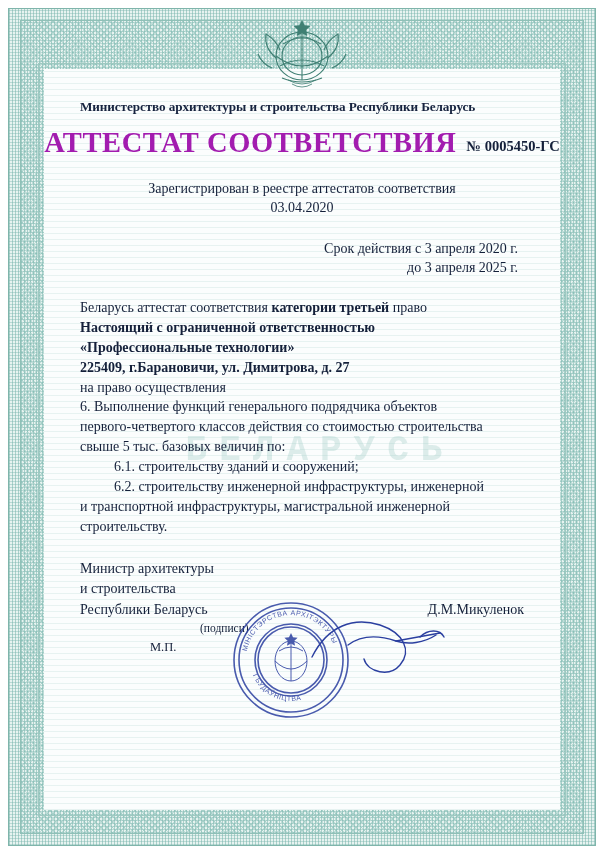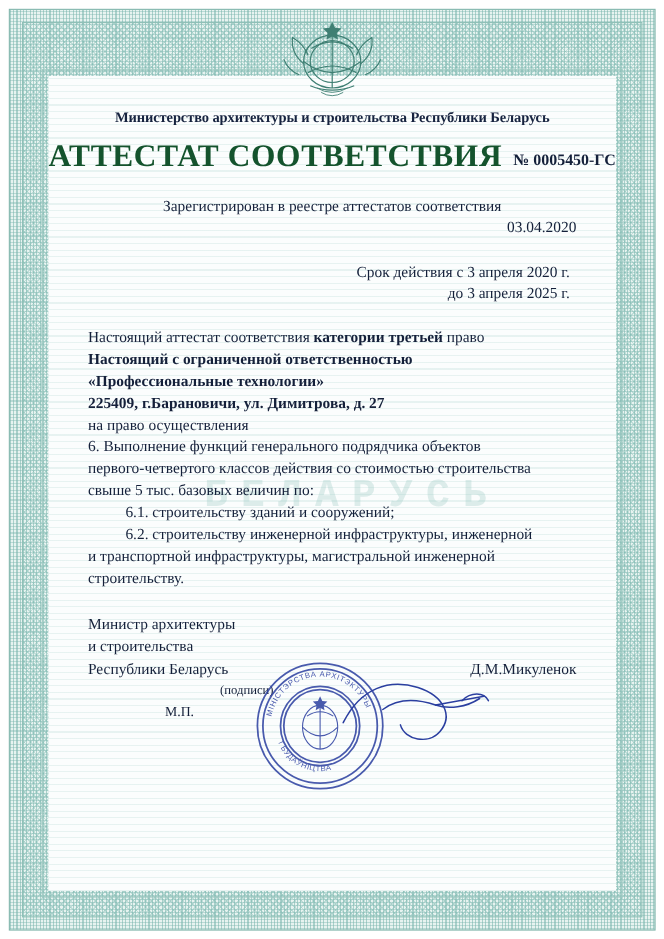--- a/index.html
+++ b/index.html
@@ -128,57 +128,56 @@
     top: 69px;
     right: 44px;
     bottom: 44px;
     padding: 30px 36px 0 36px;
     box-sizing: border-box;
     z-index: 5;
     color: #14203a;
   }
 
   .ministry-line {
-    text-align: center;
+    text-align: left;
     font-size: 13.2px;
     font-weight: bold;
     color: #16233f;
     letter-spacing: -0.1px;
   }
 
   .title-row {
     display: flex;
     align-items: flex-end;
     justify-content: center;
     margin-top: 12px;
     gap: 10px;
   }
   .main-title {
     font-size: 28.5px;
     font-weight: bold;
     letter-spacing: 0.6px;
-    color: #14532d;
+    color: #a21caf;
     white-space: nowrap;
   }
   .cert-number {
     font-size: 14.5px;
     font-weight: bold;
     padding-bottom: 4px;
     white-space: nowrap;
   }
 
   .registered {
     margin-top: 22px;
     text-align: center;
     font-size: 14px;
   }
   .registered .date {
     display: block;
     margin-top: 3px;
-    text-align: right;
   }
 
   .validity {
     margin-top: 25px;
     text-align: right;
     font-size: 14px;
     padding-right: 6px;
   }
   .validity div + div { margin-top: 3px; }
 
@@ -298,21 +297,21 @@
       <span>Зарегистрирован в реестре аттестатов соответствия</span>
       <span class="date">03.04.2020</span>
     </div>
 
     <div class="validity">
       <div>Срок действия с 3 апреля 2020 г.</div>
       <div>до 3 апреля 2025 г.</div>
     </div>
 
     <div class="body-text">
-      <p><span>Настоящий аттестат соответствия </span><span class="b">категории третьей</span><span> право</span></p>
+      <p><span>Беларусь аттестат соответствия </span><span class="b">категории третьей</span><span> право</span></p>
       <p class="org-line">Настоящий с ограниченной ответственностью</p>
       <p class="org-line">«Профессиональные технологии»</p>
       <p class="org-line">225409, г.Барановичи, ул. Димитрова, д. 27</p>
       <p class="gap-sm">на право осуществления</p>
       <p class="gap-sm">6. Выполнение функций генерального подрядчика объектов</p>
       <p>первого-четвертого классов действия со стоимостью строительства</p>
       <p>свыше 5 тыс. базовых величин по:</p>
       <p class="indent">6.1. строительству зданий и сооружений;</p>
       <p class="indent">6.2. строительству инженерной инфраструктуры, инженерной</p>
       <p>и транспортной инфраструктуры, магистральной инженерной</p>

